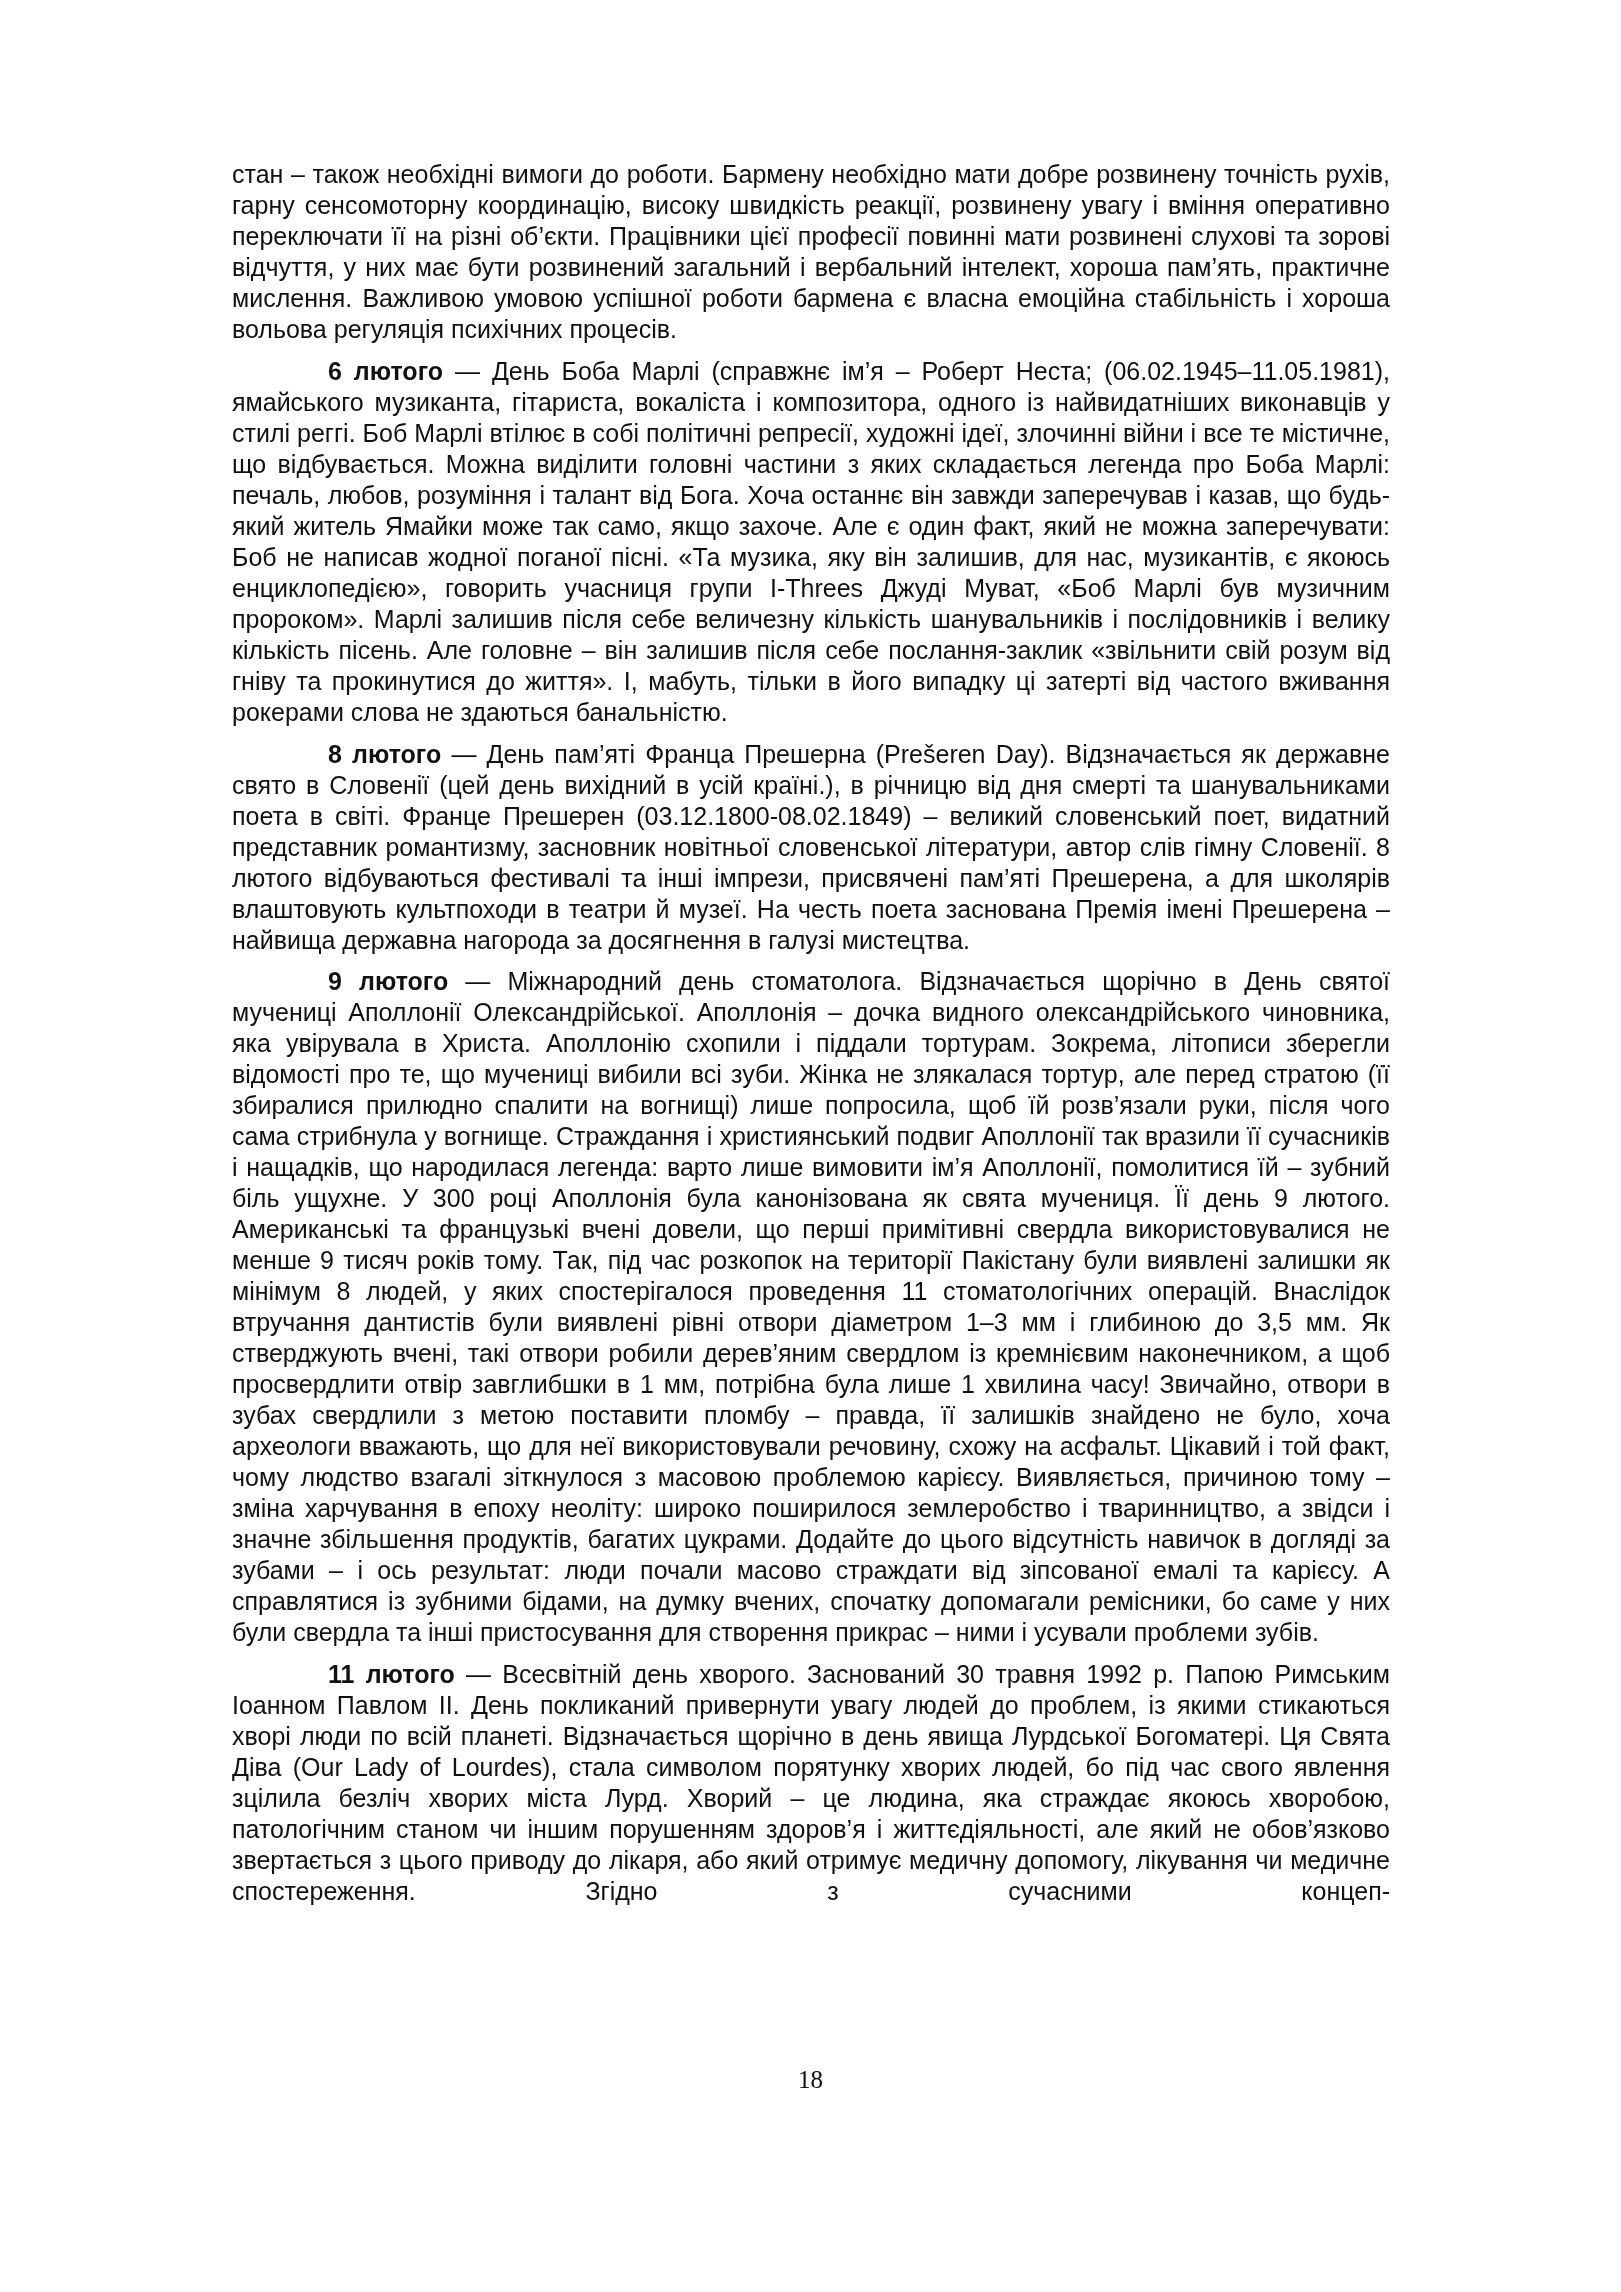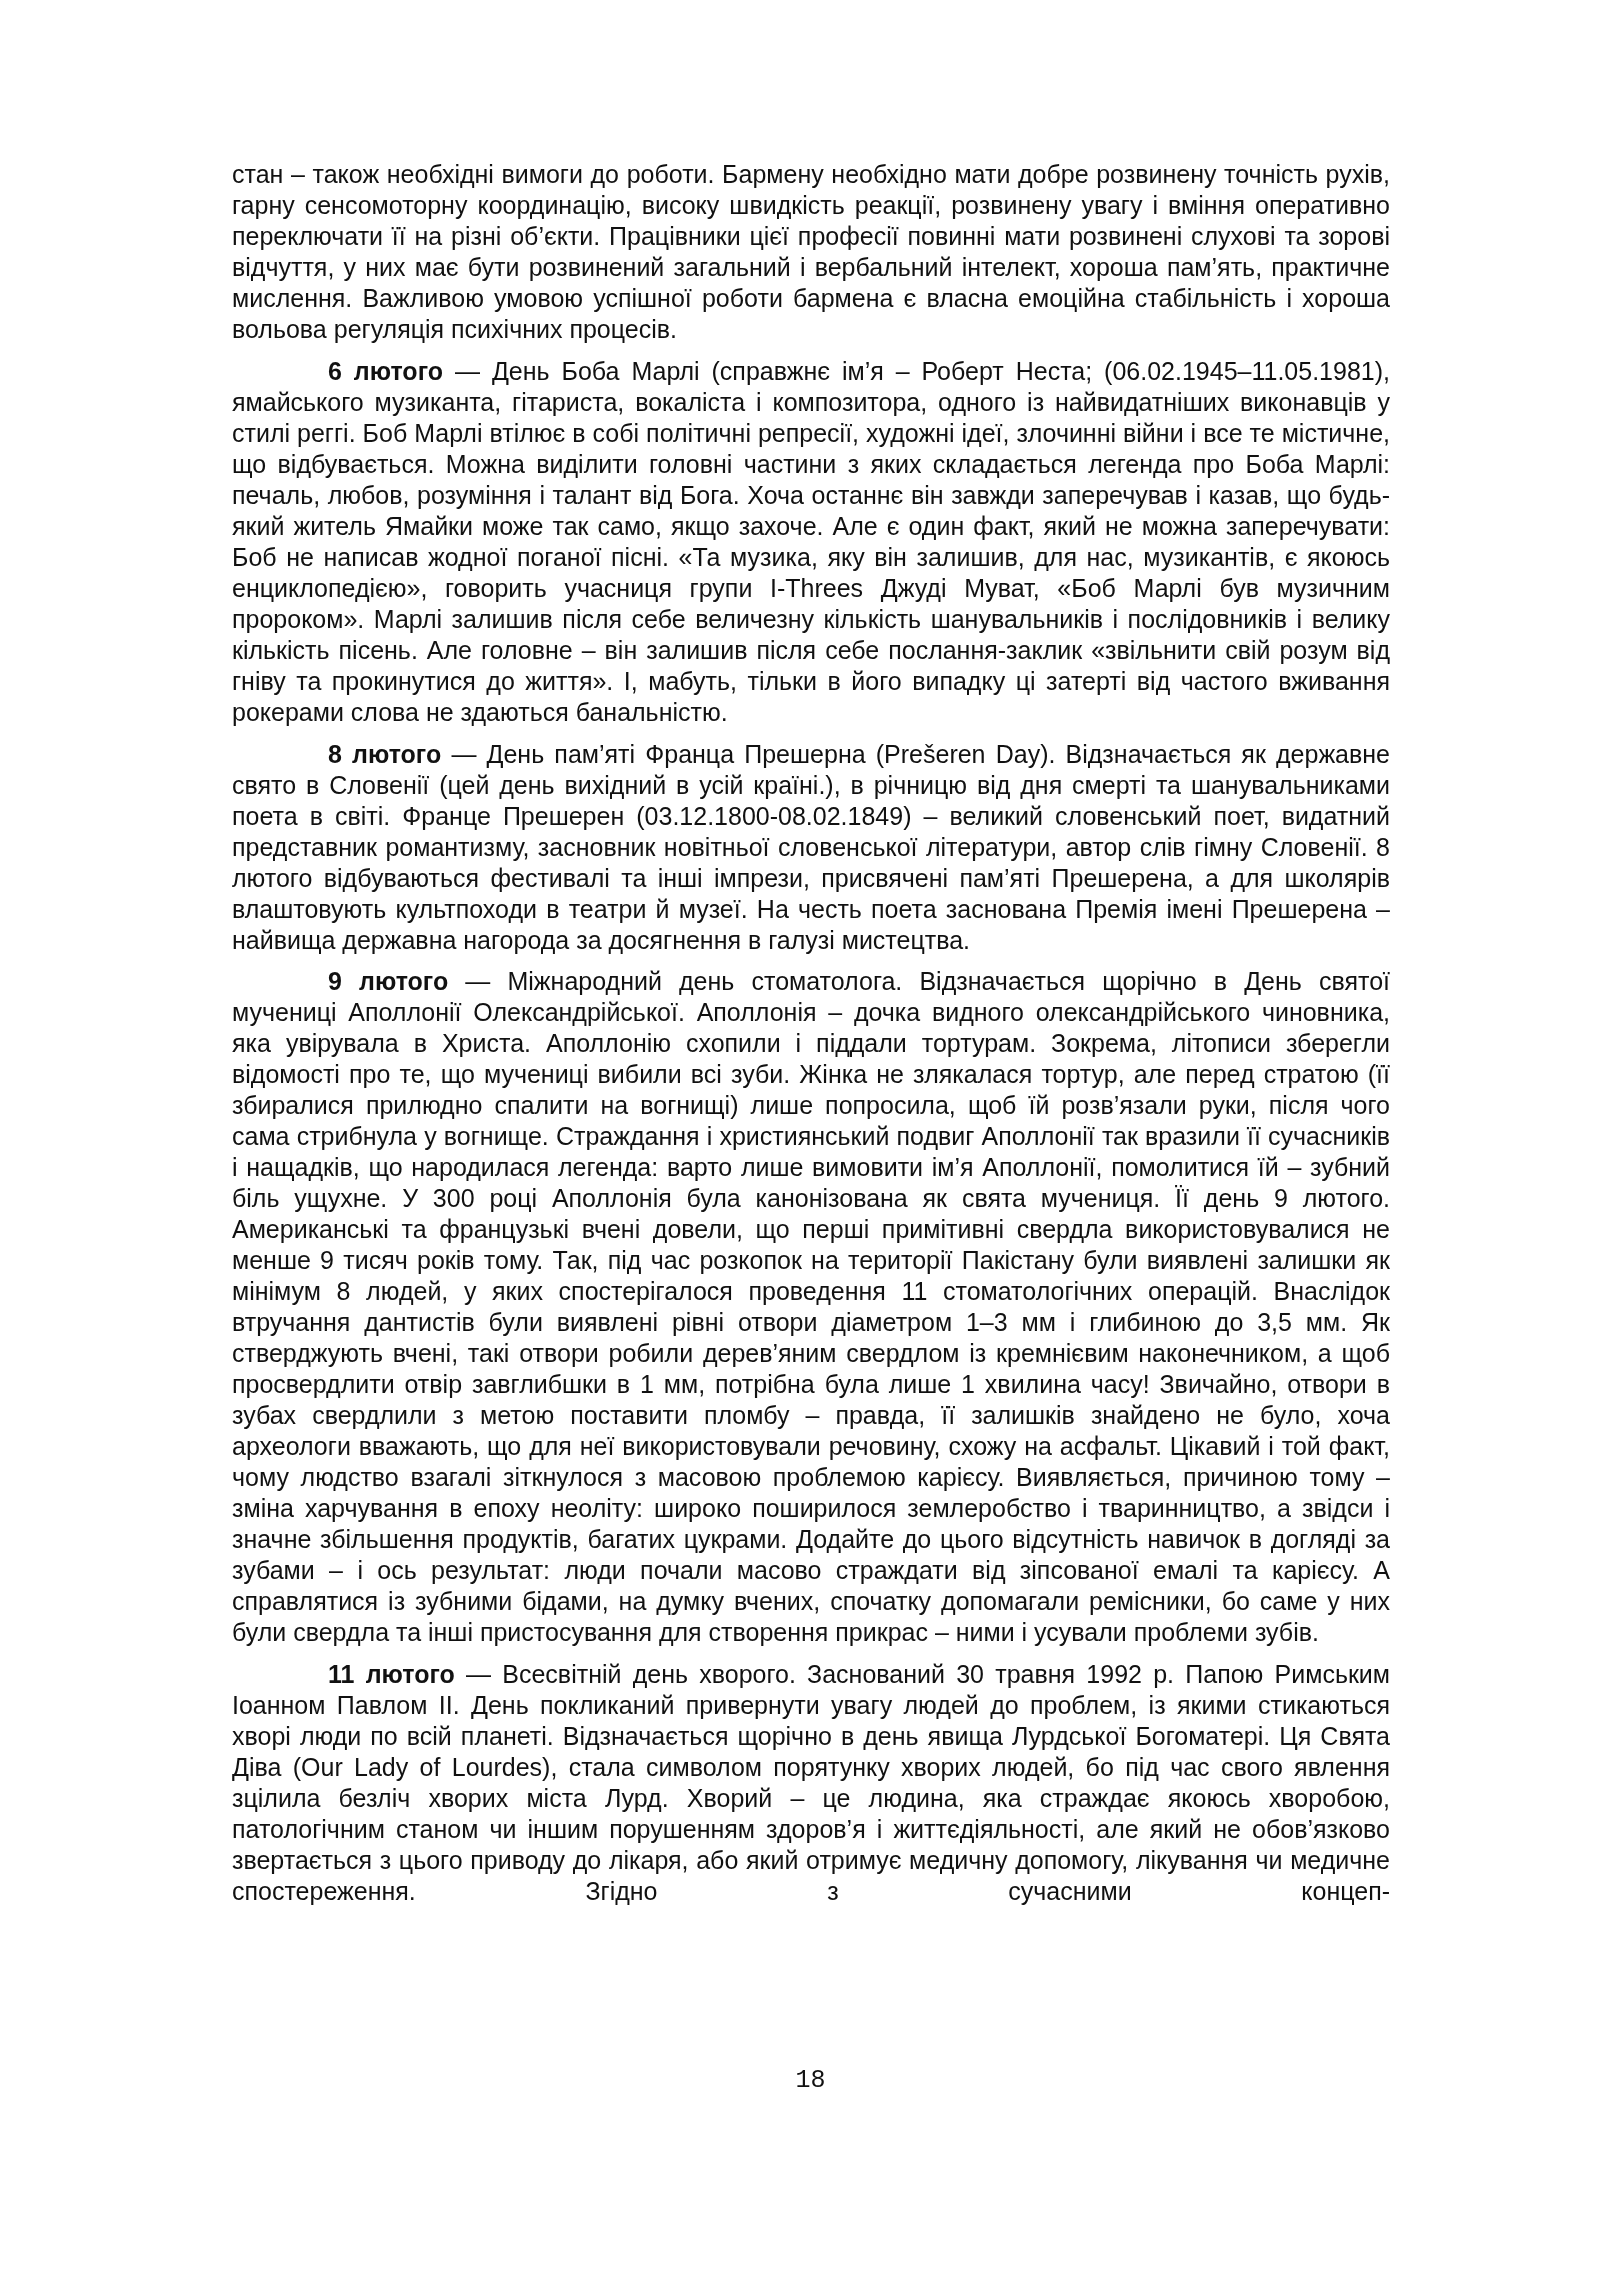--- a/index.html
+++ b/index.html
@@ -46,21 +46,21 @@
   }
   .para.last {
     text-align-last: justify;
   }
   .page-number {
     position: absolute;
     left: 0;
     width: 1621px;
     top: 2066px;
     text-align: center;
-    font-family: Liberation Mono, monospace;
+    font-family: Liberation Serif, serif;
     font-size: 25px;
     color: #111111;
   }
 </style>
 </head>
 <body>
 
 <div class="page">
   <div class="text-block">
 

